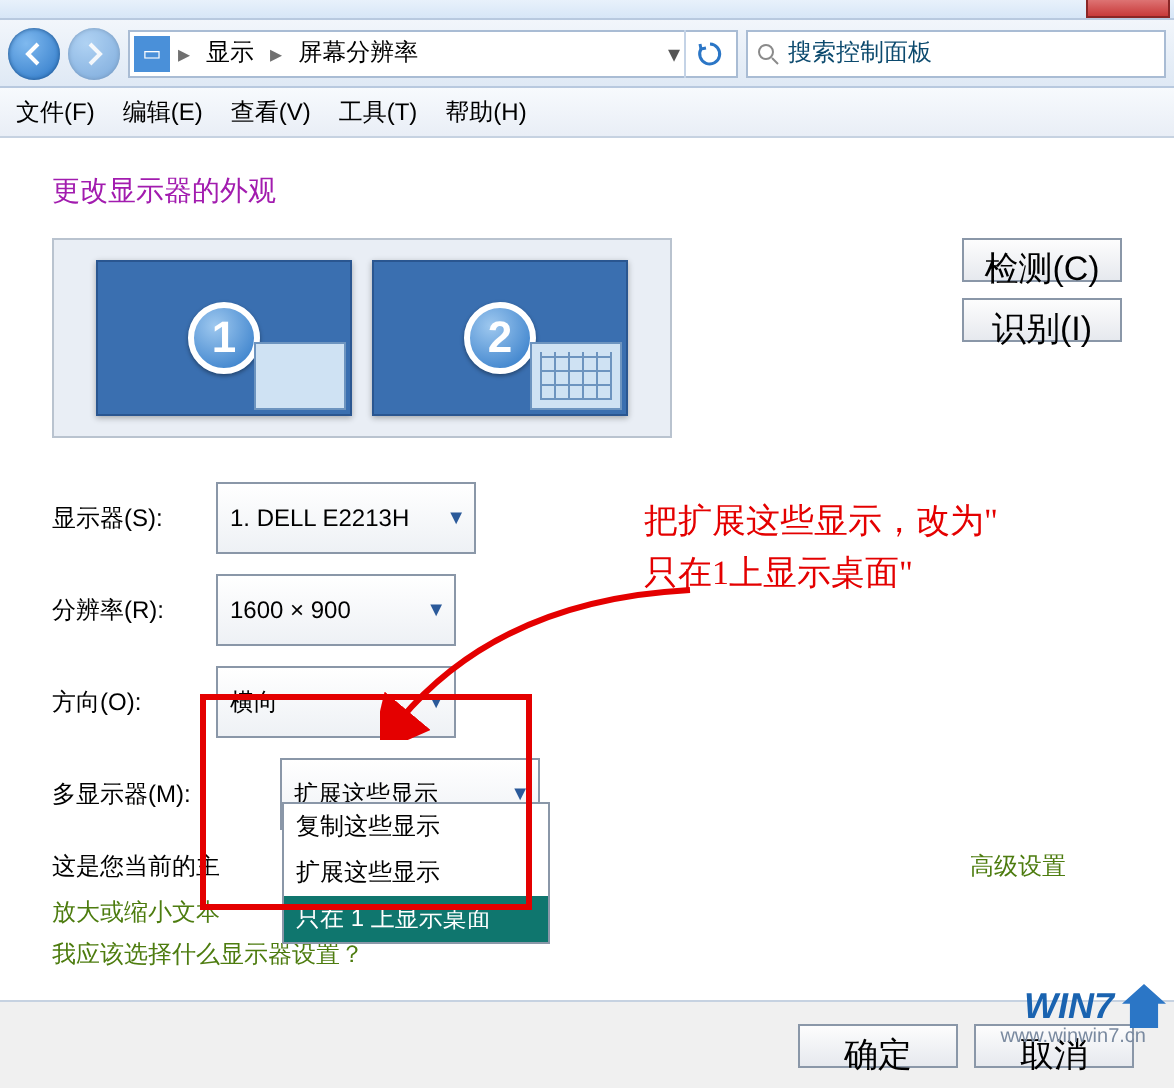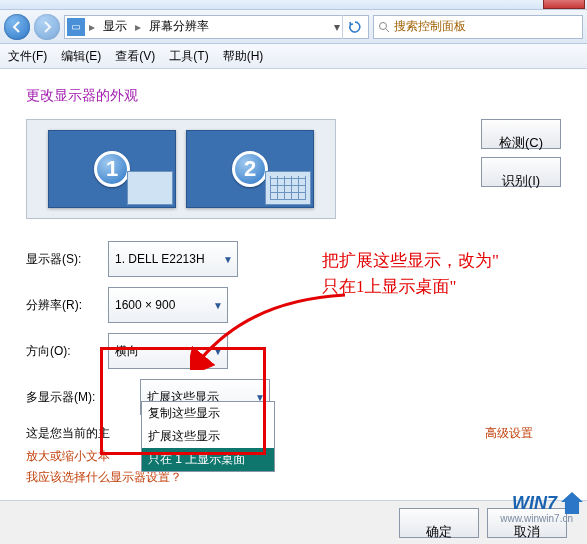--- a/index.html
+++ b/index.html
@@ -69,21 +69,21 @@
     border-left:1px solid #c4d3e6;
     display:flex;align-items:center;justify-content:center;
     color:#2b76c6;
   }
   .searchbox {
     width:210px;height:24px;
     border:1px solid #a9bcd4;
     background:#fff;
     display:flex;align-items:center;
     padding:0 4px;
-    color:#a16207;
+    color:#0c4a6e;
     gap:4px;
   }
   
   .menubar {
     height:25px;
     background: linear-gradient(#f7fafd,#e9eef6);
     border-bottom:1px solid #c6d2e1;
     display:flex;align-items:center;
     padding:0 8px;
     gap:14px;
@@ -142,22 +142,22 @@
     content:"";position:absolute;inset:4px;
     background:
       repeating-linear-gradient(90deg,#6d94bf 0 1px,transparent 1px 7px),
       repeating-linear-gradient(0deg,#6d94bf 0 1px,transparent 1px 7px);
   }
   .side-btns { display:flex;flex-direction:column;gap:8px;margin-left:auto; }
   .win-btn {
     min-width:80px;height:22px;
     border:1px solid #8a97a8;
     background:linear-gradient(#fdfdfd,#e6e9ee);
-    font-size:13px;
-    padding:14px 10px;
+    font-size:17px;
+    padding:3px 10px;
     cursor:pointer;
   }
   
   .form { margin-top:22px; }
   .row { display:flex;align-items:center;margin-bottom:10px;gap:10px; }
   .lbl { width:72px; }
   .combo {
     height:36px;min-width:120px;
     border:1px solid #8a97a8;
     background:linear-gradient(#fff,#eef1f5);
@@ -178,21 +178,21 @@
     border:1px solid #8a97a8;
     z-index:5;
   }
   .dd-item {
     padding:3px 6px;
     cursor:pointer;
     white-space:nowrap;
   }
   .dd-item.sel { background:#0f766e;color:#fff; }
   .line-text { margin:6px 0; }
-  .link { color:#c2410c;cursor:pointer;text-align:right; }
+  .link { color:#4d7c0f;cursor:pointer;text-align:right; }
   .adv-link { position:absolute; right:28px; }
   .advrow { position:relative; margin-top:2px; }
   .linkrow { margin-top:4px; }
   
   .bottombar {
     position:absolute;left:0;right:0;bottom:0;
     height:44px;
     border-top:1px solid #c6d2e1;
     background:#f0f0f0;
     display:flex;align-items:center;justify-content:flex-end;

